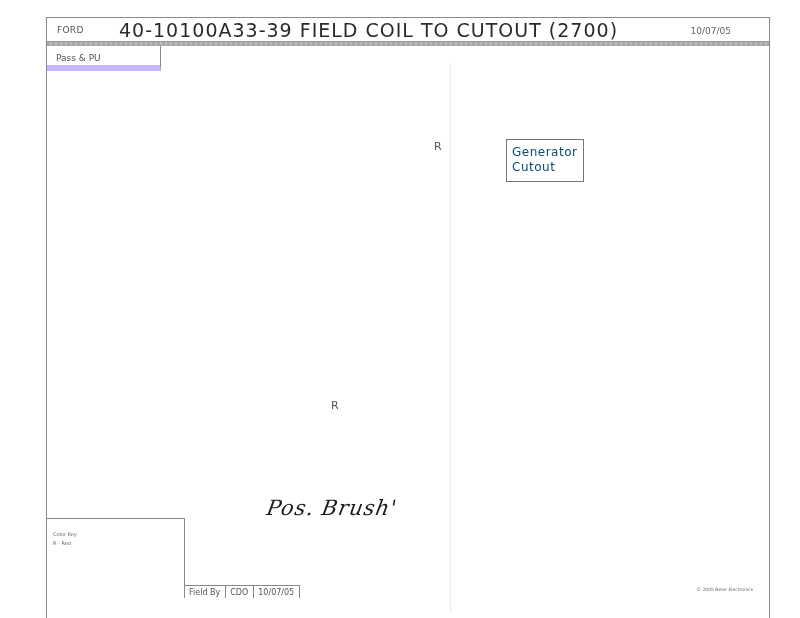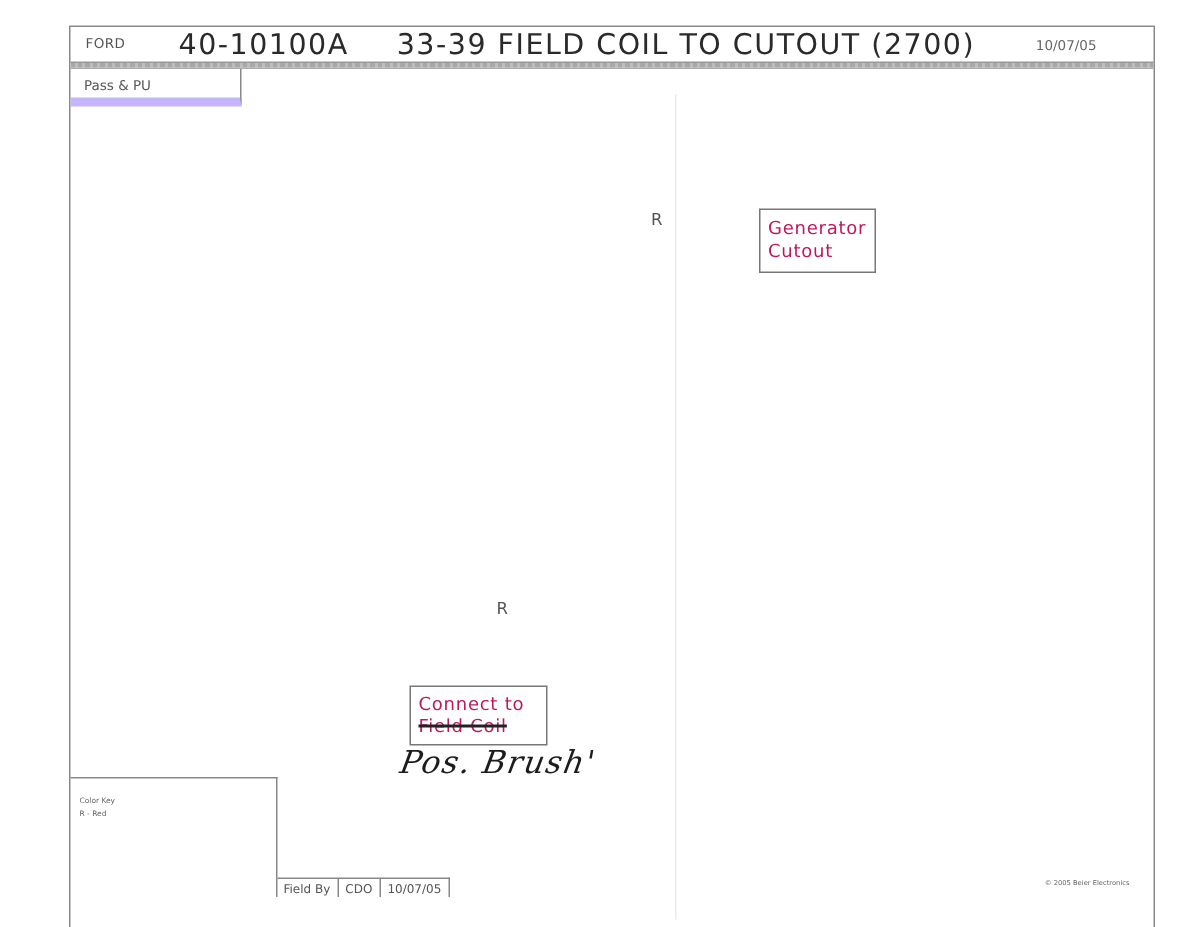--- a/index.html
+++ b/index.html
@@ -18,37 +18,37 @@
   .header {
     position: absolute; left: 0; top: 0; width: 100%; height: 23px;
   }
   .make {
     position: absolute; left: 10px; top: 7px; font-size: 9px; color: #555; letter-spacing: 0.3px;
   }
   .title {
     position: absolute; left: 72px; top: 1px; font-size: 19px; color: #2a2a2a; letter-spacing: 1px;
     white-space: nowrap;
   }
-  .title .part { margin-right: 32px; }
+  .title .part { margin-right: 0; }
   .hdate {
     position: absolute; right: 38px; top: 8px; font-size: 9px; color: #666;
   }
   .hbar {
     position: absolute; left: 0; top: 23px; width: 100%; height: 5px;
     background: repeating-linear-gradient(90deg, #a8a8a8 0 3px, #bdbdbd 3px 5px);
     border-top: 1px solid #999; border-bottom: 1px solid #aaa; box-sizing: border-box;
   }
   .app-box {
     position: absolute; left: 0; top: 28px; width: 114px; height: 25px;
     border-right: 1px solid #888; border-bottom: 6px solid #c4b5fd; box-sizing: border-box;
     font-size: 9px; color: #555; padding: 7px 0 0 9px;
   }
   .label-box {
     position: absolute; border: 1px solid #777; background: #fff; box-sizing: border-box;
-    font-size: 12px; color: #be185d; line-height: 15px; letter-spacing: 0.5px;
+    font-size: 12px; color: #0c4a6e; line-height: 15px; letter-spacing: 0.5px;
   }
   .gen-box { left: 459px; top: 121px; width: 78px; height: 43px; padding: 5px 0 0 5px; }
   .conn-box { left: 226px; top: 439px; width: 92px; height: 40px; padding: 4px 0 0 5px; }
   .strike { text-decoration: line-through; text-decoration-thickness: 2px; text-decoration-color: #222; }
   .wire-label { position: absolute; font-size: 11px; color: #555; }
   .handwrite {
     position: absolute; left: 220px; top: 478px; font-family: "DejaVu Serif", serif;
     font-style: italic; font-size: 21px; color: #1c1c1c; letter-spacing: 1px; transform: skewX(-10deg);
     white-space: nowrap;
   }
@@ -103,24 +103,20 @@
 
   <div class="app-box">Pass &amp; PU</div>
 
   <div class="label-box gen-box">
     <div>Generator</div>
     <div>Cutout</div>
   </div>
   <span class="wire-label" style="left:387px; top:122px;">R</span>
   <span class="wire-label" style="left:284px; top:381px;">R</span>
 
-  <div class="label-box conn-box">
-    <div>Connect to</div>
-    <div class="strike">Field Coil</div>
-  </div>
   <div class="handwrite">Pos. Brush'</div>
 
   <div class="key-box">
     <div>Color Key</div>
     <div>R - Red</div>
   </div>
 
   <div class="drawn">
     <span>Field By</span>
     <span>CDO</span>

